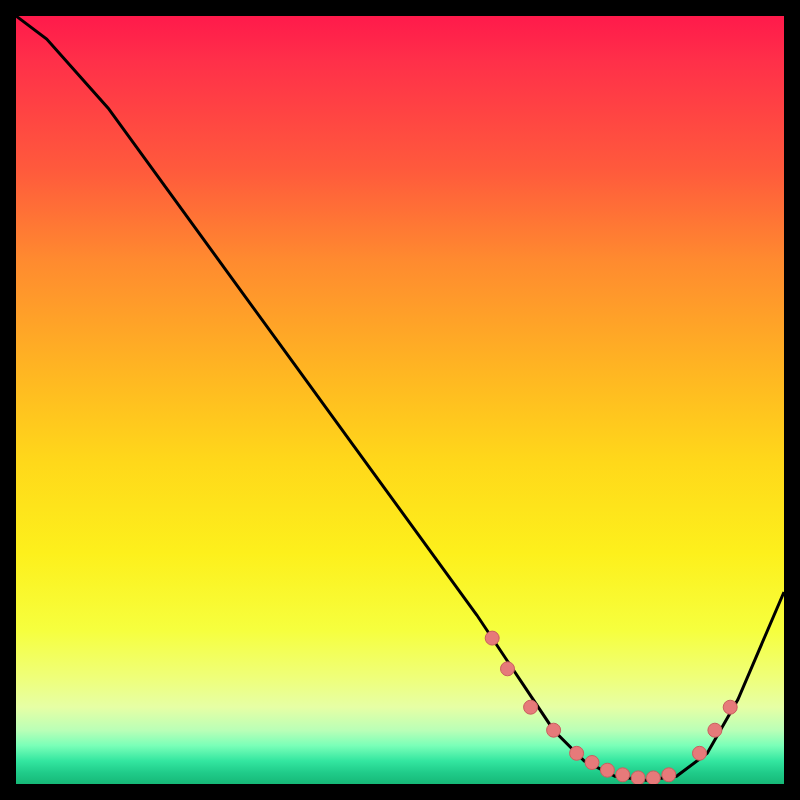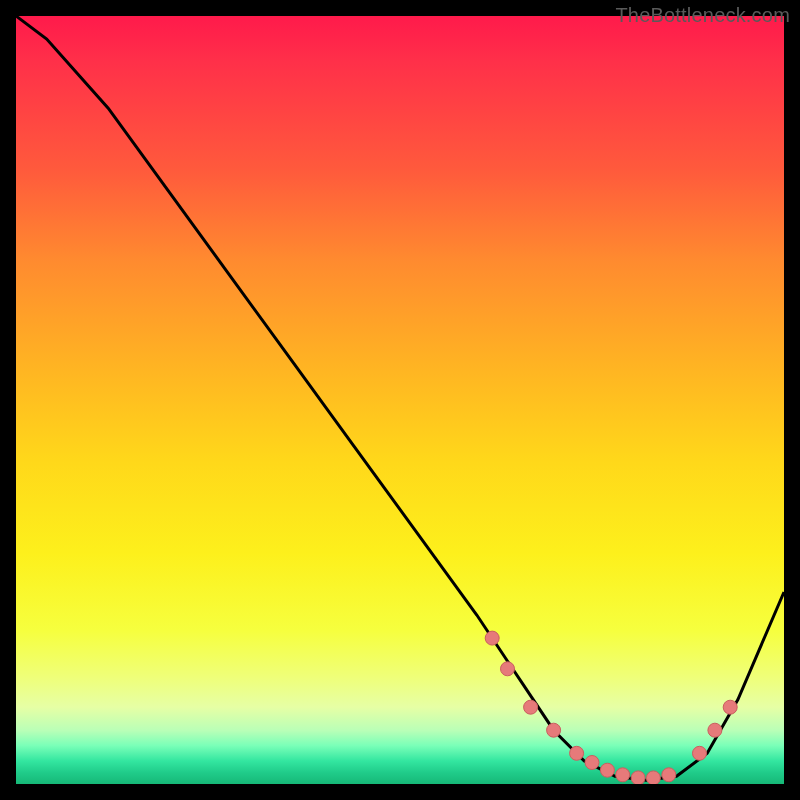--- a/index.html
+++ b/index.html
@@ -95,14 +95,13 @@
           <circle cx="606.7" cy="758.8" r="7"></circle>
           <circle cx="622.1" cy="761.9" r="7"></circle>
           <circle cx="637.4" cy="761.9" r="7"></circle>
           <circle cx="652.8" cy="758.8" r="7"></circle>
           <circle cx="683.5" cy="737.3" r="7"></circle>
           <circle cx="698.9" cy="714.2" r="7"></circle>
           <circle cx="714.2" cy="691.2" r="7"></circle>
         </g>
     </svg>
   </div>
-  <div class="watermark">TheBottleneck.com</div>
 </div>
 
 </body></html>

